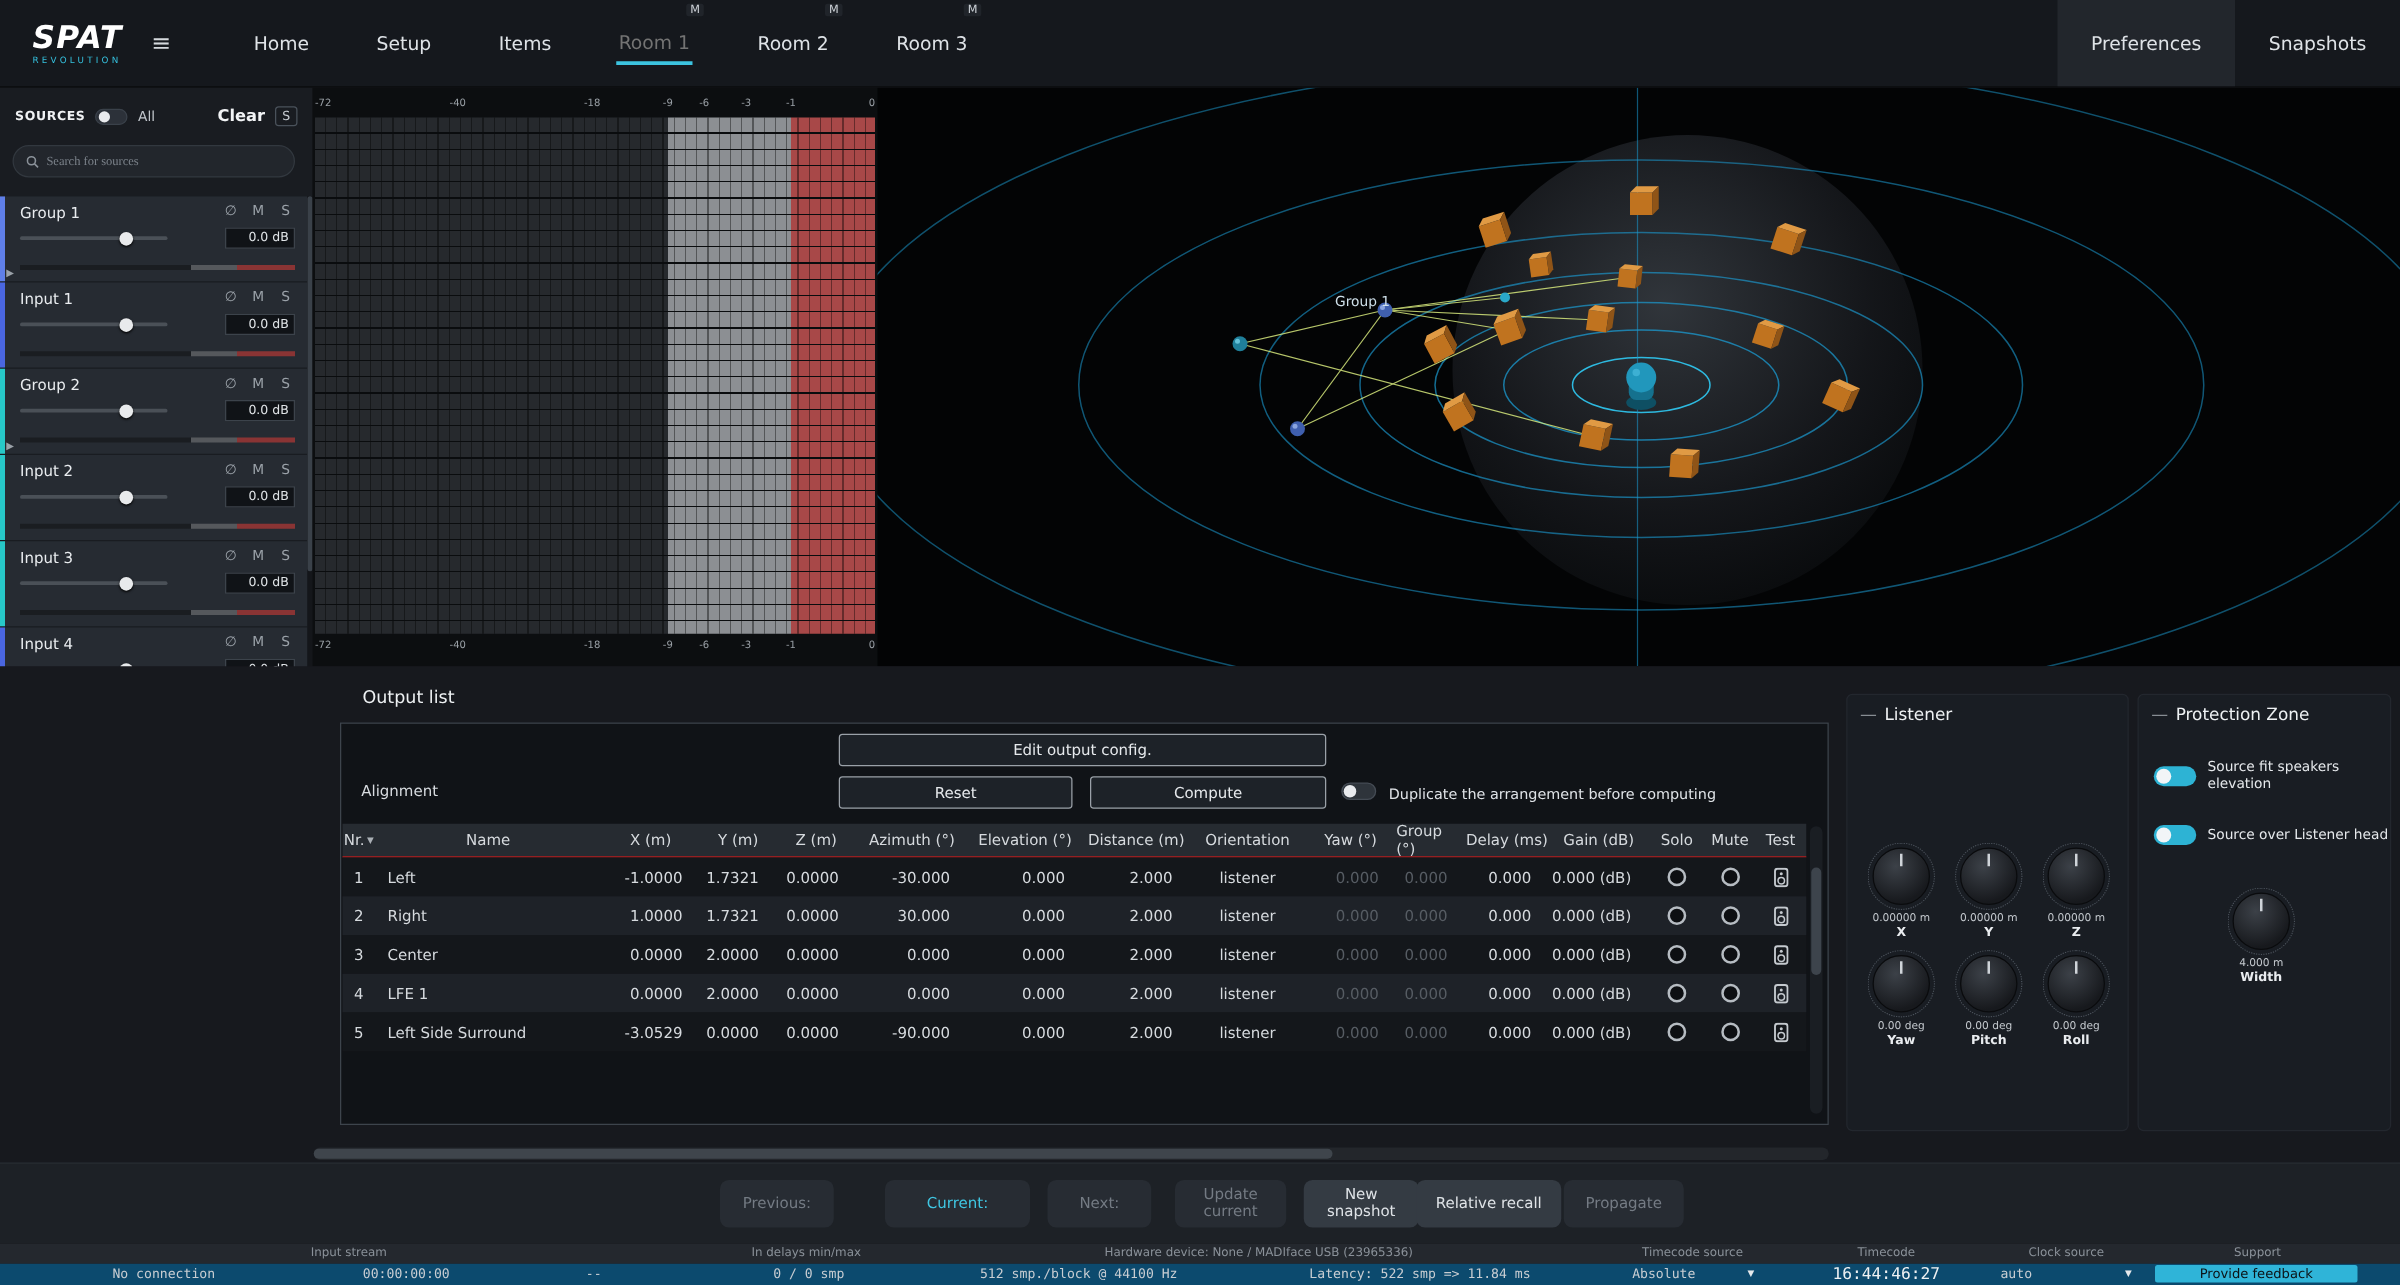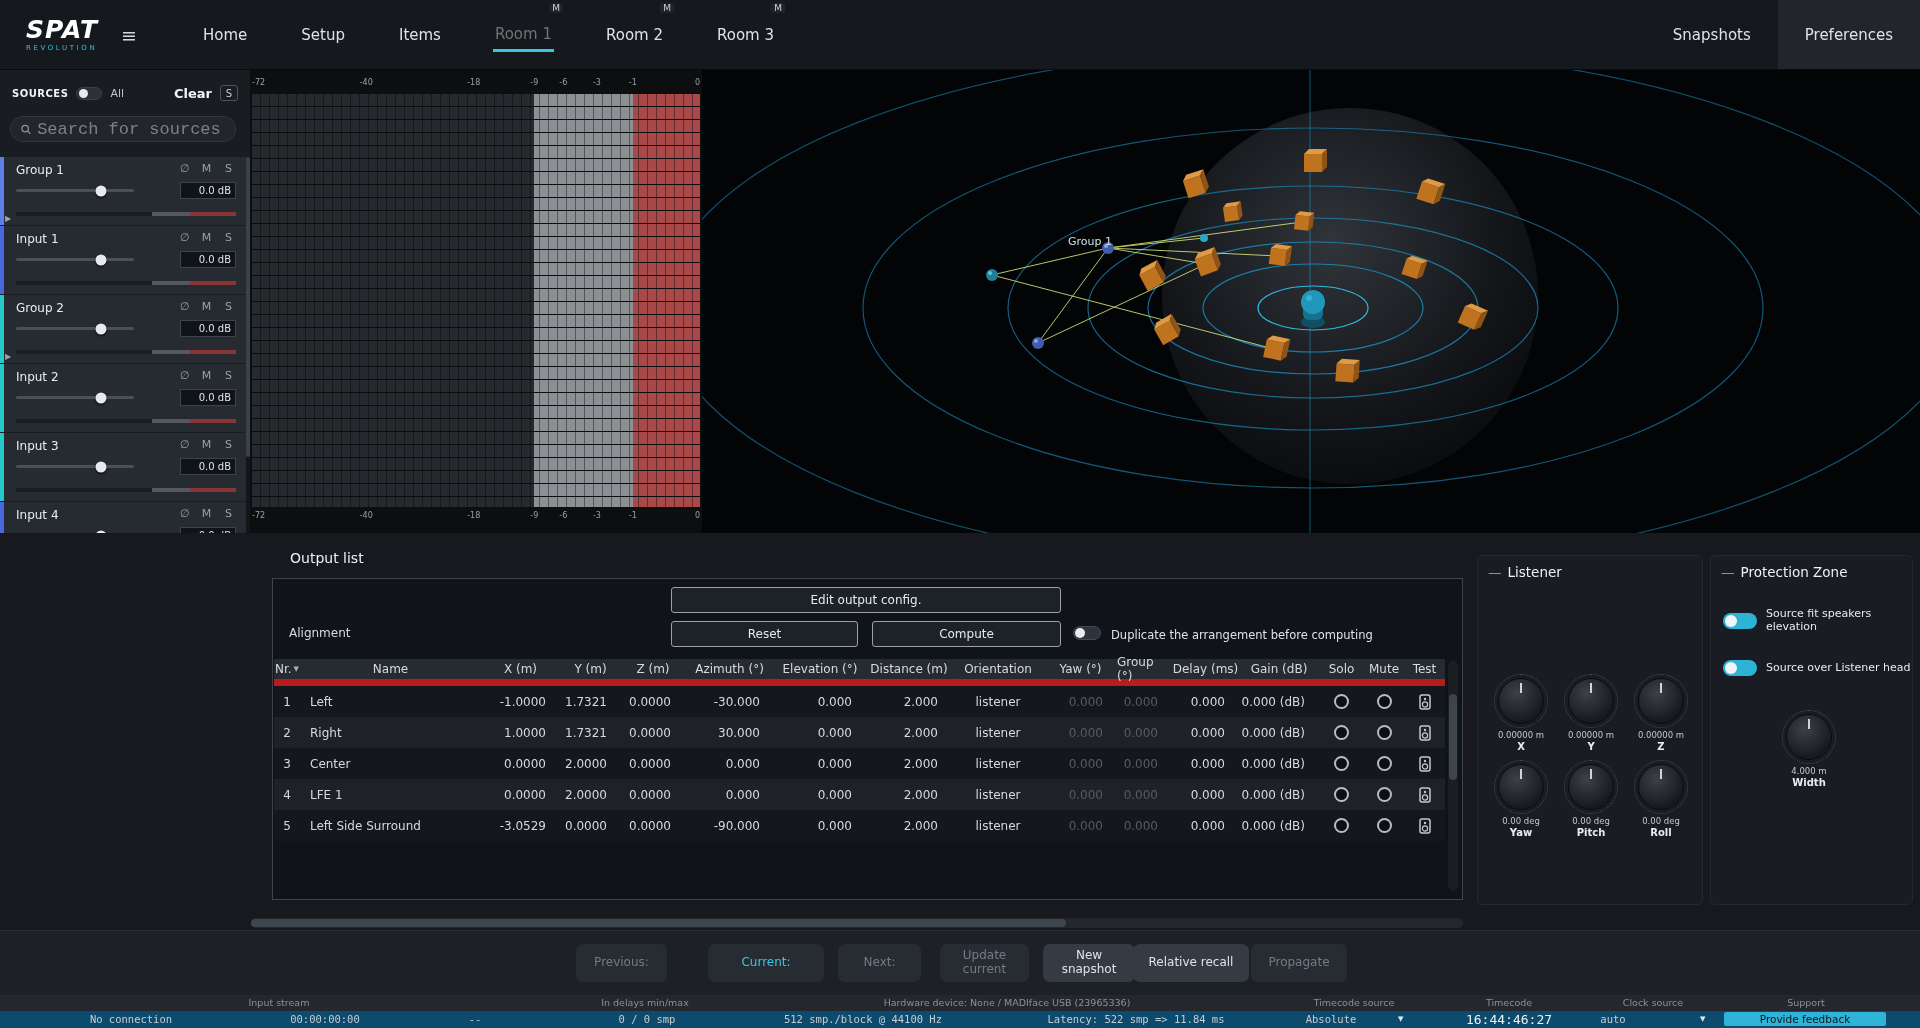--- a/index.html
+++ b/index.html
@@ -24,21 +24,21 @@
 
 #sidebar{position:absolute;top:70px;left:0;width:250px;height:850px;background:#191c21}
 #src-head{position:absolute;top:10px;left:0;right:0;height:26px;display:flex;align-items:center;padding:0 12px;gap:8px}
 .src-title{font-size:10px;font-weight:bold;letter-spacing:.5px;color:#f0f2f4}
 .mini-toggle{width:26px;height:13px;border-radius:7px;background:#2c3139;border:1px solid #3a414a;position:relative}
 .mini-toggle i{position:absolute;top:1px;left:2px;width:9px;height:9px;border-radius:50%;background:#e9ebee}
 .all-lbl{font-size:11px;color:#c2c7cd}
 .clear-lbl{font-size:13px;font-weight:bold;color:#f2f4f6;margin-left:auto}
 .s-btn{width:18px;height:16px;border:1px solid #4a525b;border-radius:3px;font-size:10px;color:#c9ced4;display:flex;align-items:center;justify-content:center}
 #src-search{position:absolute;top:46px;left:10px;right:14px;height:26px;background:#22262c;border:1px solid #32383f;border-radius:13px;display:flex;align-items:center;padding:0 10px;gap:6px}
-#src-search input{background:transparent;border:none;outline:none;color:#cfd4d9;font-size:17px;width:100%;font-family:Liberation Mono, monospace}
+#src-search input{background:transparent;border:none;outline:none;color:#cfd4d9;font-size:10px;width:100%;font-family:Liberation Serif, serif}
 #src-search input::placeholder{color:#7b828a}
 #src-list{position:absolute;top:87px;left:0;right:4px;height:511px;overflow:hidden}
 .src-item{position:relative;height:68px;margin-bottom:1px;background:#262b32}
 .src-stripe{position:absolute;left:0;top:0;bottom:0;width:4px}
 .src-name{position:absolute;left:16px;top:6px;font-size:12px;color:#e9ecef}
 .src-ctl{position:absolute;right:10px;top:5px;display:flex;gap:7px}
 .ctl-btn{font-size:11px;color:#9aa1a8;width:15px;text-align:center}
 .h-slider{position:absolute;left:16px;top:32px;width:118px;height:3px;background:#4a5057;border-radius:2px}
 .sl-thumb{position:absolute;top:50%;transform:translate(-50%,-50%);width:11px;height:11px;border-radius:50%;background:#e8eaec;box-shadow:0 1px 2px #000}
 .val-box{position:absolute;right:10px;top:25px;width:56px;height:17px;border:1px solid #3c434b;background:#101317;color:#dfe3e6;font-size:10px;text-align:right;padding:2px 4px 0 0}
@@ -93,21 +93,21 @@
 #btn-edit{position:absolute;left:398px;top:8px;width:390px;height:26px}
 #lbl-align{position:absolute;left:16px;top:47px;font-size:12px;color:#d7dbdf}
 #btn-reset{position:absolute;left:398px;top:42px;width:187px;height:26px}
 #btn-compute{position:absolute;left:599px;top:42px;width:189px;height:26px}
 .pill-toggle{width:28px;height:14px;border-radius:8px;background:#2e343b;border:1px solid #454c55;position:relative}
 .pill-toggle i{position:absolute;top:1px;left:1px;width:10px;height:10px;border-radius:50%;background:#e9ebee}
 #dup-toggle{position:absolute;left:800px;top:47px}
 #lbl-dup{position:absolute;left:838px;top:49px;font-size:11.5px;color:#dfe3e7}
 #table{position:absolute;left:1px;right:17px;top:80px}
 .trow{display:flex;height:31px;align-items:center}
-.thead{height:27px;background:#262b31;border-bottom:7px solid #b91c1c;font-size:11.5px;color:#d2d6da}
+.thead{height:27px;background:#262b31;border-bottom:1px solid #b91c1c;font-size:11.5px;color:#d2d6da}
 .thead .cell{display:flex;align-items:center;justify-content:center;gap:2px}
 .cell{height:100%;display:flex;align-items:center;font-size:12px;color:#d6dade}
 .c0{width:26px;justify-content:center}
 .c1{width:181px;padding-left:10px}
 .c2{width:79px}.c3{width:61px}.c4{width:64px}.c5{width:89px}.c6{width:92px}.c7{width:86px}
 .c8{width:92px;justify-content:center}
 .c9{width:73px}.c10{width:55px}.c11{width:67px}.c12{width:80px}
 .c13{width:45px;justify-content:center}.c14{width:40px;justify-content:center}.c15{width:41px;justify-content:center}
 .num{justify-content:flex-end;padding-right:14px}
 .dim{color:#565c63}
@@ -184,25 +184,25 @@
       <div class="nav-item">
           <span class="m-badge">M</span>
           <span class="lbl">Room 2</span>
         </div>
       <div class="nav-item">
           <span class="m-badge">M</span>
           <span class="lbl">Room 3</span>
         </div>
     </div>
     <div id="nav-right">
+      <div class="nav-item pref">
+          <span class="lbl">Preferences</span>
+        </div>
       <div class="nav-item">
           <span class="lbl">Snapshots</span>
-        </div>
-      <div class="nav-item pref">
-          <span class="lbl">Preferences</span>
         </div>
     </div>
   </div>
 
   <div id="sidebar">
     <div id="src-head">
       <span class="src-title">SOURCES</span>
       <span class="mini-toggle">
           <i></i>
         </span>

